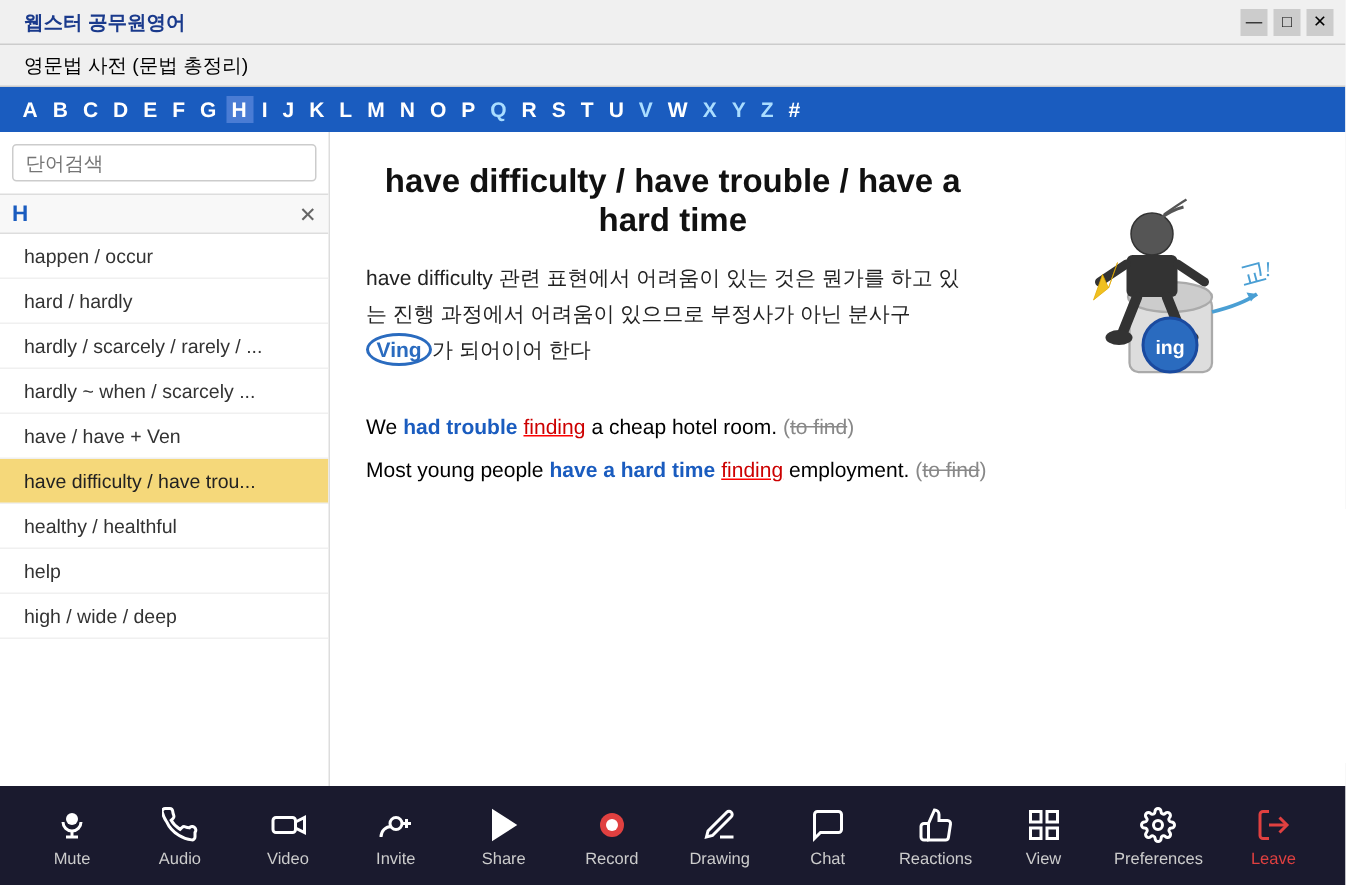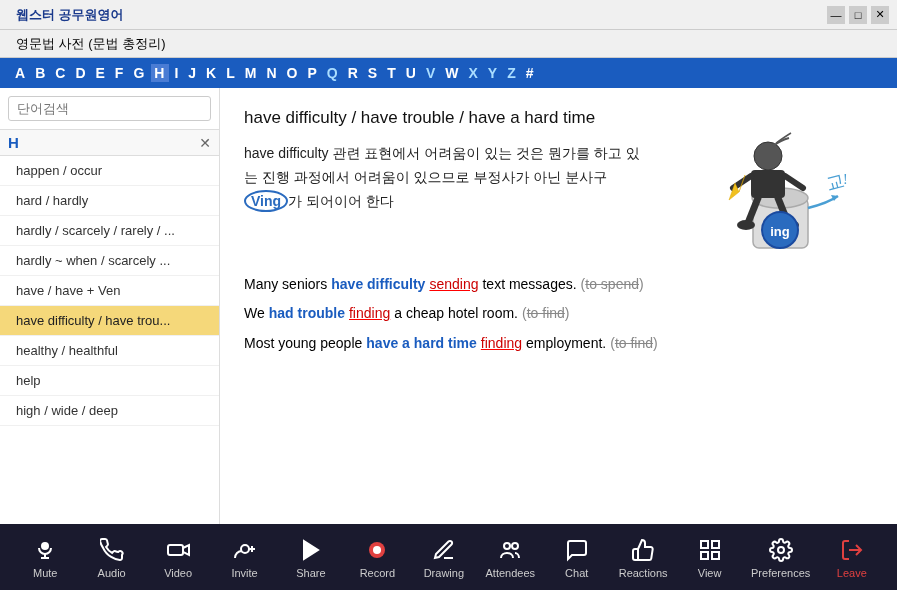--- a/index.html
+++ b/index.html
@@ -117,25 +117,26 @@
 
     
     .main-content {
       flex: 1;
       background: white;
       padding: 20px 24px;
       overflow-y: auto;
       position: relative;
     }
     .content-title {
-      font-size: 17px;
-      font-weight: normal;
+      font-size: 22px;
+      font-weight: bold;
       color: #111;
       margin-bottom: 14px;
       font-family: Arial, sans-serif;
+      text-align: center;
     }
     .content-body {
       font-size: 14px;
       color: #222;
       line-height: 1.7;
       margin-bottom: 12px;
     }
 
     
     .illustration {
@@ -298,29 +299,20 @@
       </div>
 
       <div class="content-title">have difficulty / have trouble / have a hard time</div>
 
       <div class="content-body">
         have difficulty 관련 표현에서 어려움이 있는 것은 뭔가를 하고 있는 진행 과정에서 어려움이 있으므로 부정사가 아닌 분사구 <span style="color:#2a6bbf; border: 2px solid #2a6bbf; border-radius: 50%; padding: 1px 5px; font-weight: bold;">Ving</span>가 되어이어 한다
       </div>
 
       <div class="examples">
         <div class="example-line">
-          <span>Many seniors </span>
-          <span class="blue-bold">have difficulty</span>
-          <span style="color:#c00; text-decoration: underline; text-decoration-color: red;"> sending</span>
-          <span> text messages. </span>
-          <span style="color:#888; position:relative;">
-            (<span style="text-decoration: line-through;">to spend</span>)
-          </span>
-        </div>
-        <div class="example-line">
           <span>We </span>
           <span class="blue-bold">had trouble</span>
           <span style="color:#c00; text-decoration: underline; text-decoration-color: red;"> finding</span>
           <span> a cheap hotel room. </span>
           <span style="color:#888;">
             (<span style="text-decoration: line-through;">to find</span>)
           </span>
         </div>
         <div class="example-line">
           <span>Most young people </span>
@@ -405,31 +397,20 @@
   <div class="toolbar-item">
     <div class="toolbar-icon">
       <svg width="24" height="24" viewBox="0 0 24 24" fill="none" stroke="white" stroke-width="2">
           <path d="M12 20h9"></path>
           <path d="M16.5 3.5a2.121 2.121 0 013 3L7 19l-4 1 1-4L16.5 3.5z"></path>
         </svg>
     </div>
     <span class="label">Drawing</span>
   </div>
 
-  <div class="toolbar-item">
-    <div class="toolbar-icon">
-      <svg width="24" height="24" viewBox="0 0 24 24" fill="none" stroke="white" stroke-width="2">
-          <circle cx="9" cy="8" r="3"></circle>
-          <path d="M3 20c0-3 2.7-5 6-5s6 2 6 5"></path>
-          <circle cx="17" cy="8" r="3"></circle>
-          <path d="M21 20c0-3-2-5-4-5"></path>
-        </svg>
-    </div>
-    <span class="label">Attendees</span>
-  </div>
 
   <div class="toolbar-item">
     <div class="toolbar-icon">
       <svg width="24" height="24" viewBox="0 0 24 24" fill="none" stroke="white" stroke-width="2">
           <path d="M21 15a2 2 0 01-2 2H7l-4 4V5a2 2 0 012-2h14a2 2 0 012 2z"></path>
         </svg>
     </div>
     <span class="label">Chat</span>
   </div>
 

